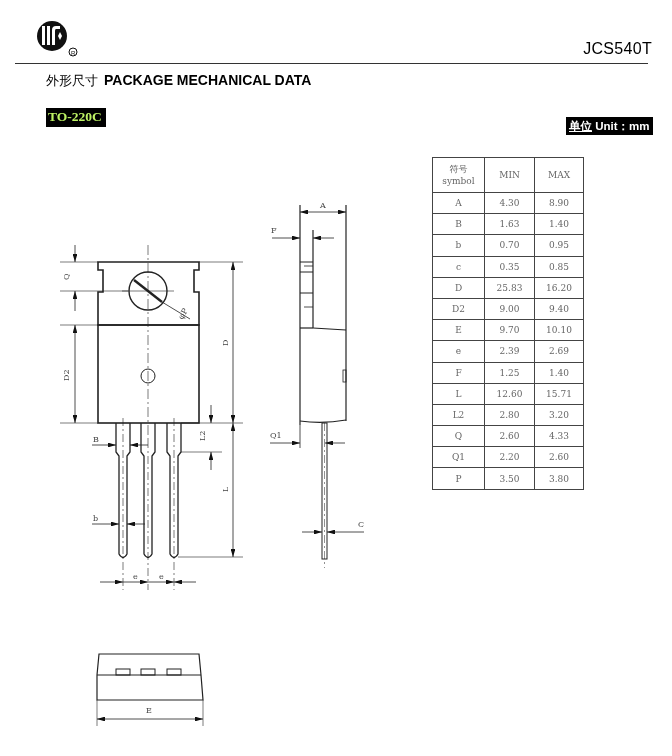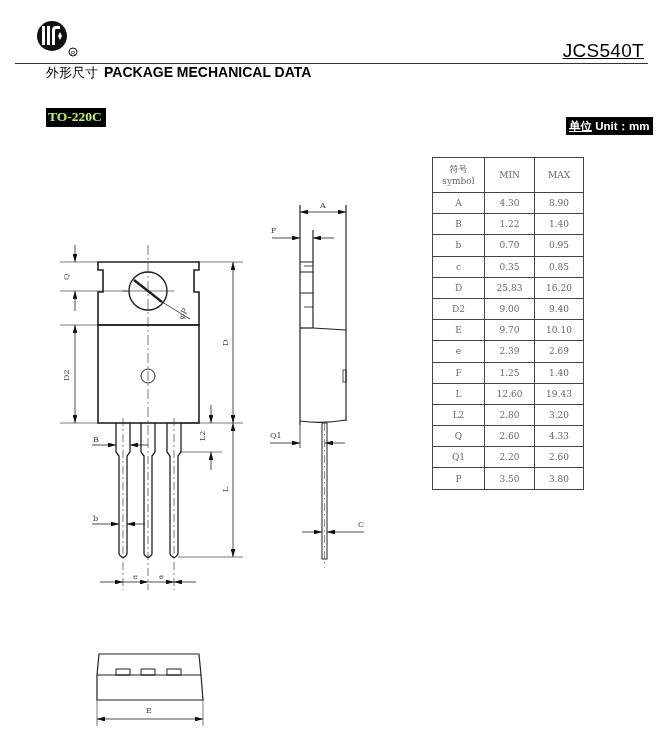--- a/index.html
+++ b/index.html
@@ -1,22 +1,22 @@
 <!DOCTYPE html>
 <html><head>
   <meta charset="utf-8">
   <style>
     html, body { margin: 0; padding: 0; background: #ffffff; }
     body { width: 672px; height: 756px; position: relative; overflow: hidden;
            font-family: "Liberation Sans", sans-serif; color: #000; }
     .abs { position: absolute; }
     #logo { left: 36px; top: 20px; width: 44px; height: 38px; }
-    #part-number { right: 28px; top: 40px; font-size: 19px; letter-spacing: 0.3px; text-decoration: underline; }
+    #part-number { right: 20px; top: 40px; font-size: 16px; letter-spacing: 0.3px; }
     #header-rule { left: 15px; top: 63px; width: 633px; height: 1px; background: #333; }
-    #section-title { left: 46px; top: 64px; font-size: 14px; }
+    #section-title { left: 46px; top: 72px; font-size: 14px; }
     #section-title .cn { font-family: "DejaVu Sans", sans-serif; font-size: 13px; margin-right: 6px; }
     #section-title .en { font-weight: bold; }
     #package-badge { left: 46px; top: 108px; background: #000; color: #bef264; font-weight: bold;
                      font-size: 13.5px; padding: 1px 4px 2px 2px; line-height: 16px; font-family: Liberation Serif, serif; }
     #unit-badge { left: 566px; top: 117px; background: #000; color: #fff; font-weight: bold;
                   font-size: 11.5px; padding: 2px 3px; line-height: 14px; text-align: center; }
     #unit-badge .cn { font-family: "DejaVu Sans", sans-serif; text-decoration: underline; }
 
     #dim-table { left: 432px; top: 157px; border-collapse: collapse; }
     #dim-table td, #dim-table th {
@@ -199,21 +199,21 @@
     </tr>
   </thead>
   <tbody>
     <tr>
         <td>A</td>
         <td>4.30</td>
         <td>8.90</td>
       </tr>
     <tr>
         <td>B</td>
-        <td>1.22</td>
+        <td>1.63</td>
         <td>1.40</td>
       </tr>
     <tr>
         <td>b</td>
         <td>0.70</td>
         <td>0.95</td>
       </tr>
     <tr>
         <td>c</td>
         <td>0.35</td>
@@ -240,21 +240,21 @@
         <td>2.69</td>
       </tr>
     <tr>
         <td>F</td>
         <td>1.25</td>
         <td>1.40</td>
       </tr>
     <tr>
         <td>L</td>
         <td>12.60</td>
-        <td>19.43</td>
+        <td>15.71</td>
       </tr>
     <tr>
         <td>L2</td>
         <td>2.80</td>
         <td>3.20</td>
       </tr>
     <tr>
         <td>Q</td>
         <td>2.60</td>
         <td>4.33</td>

